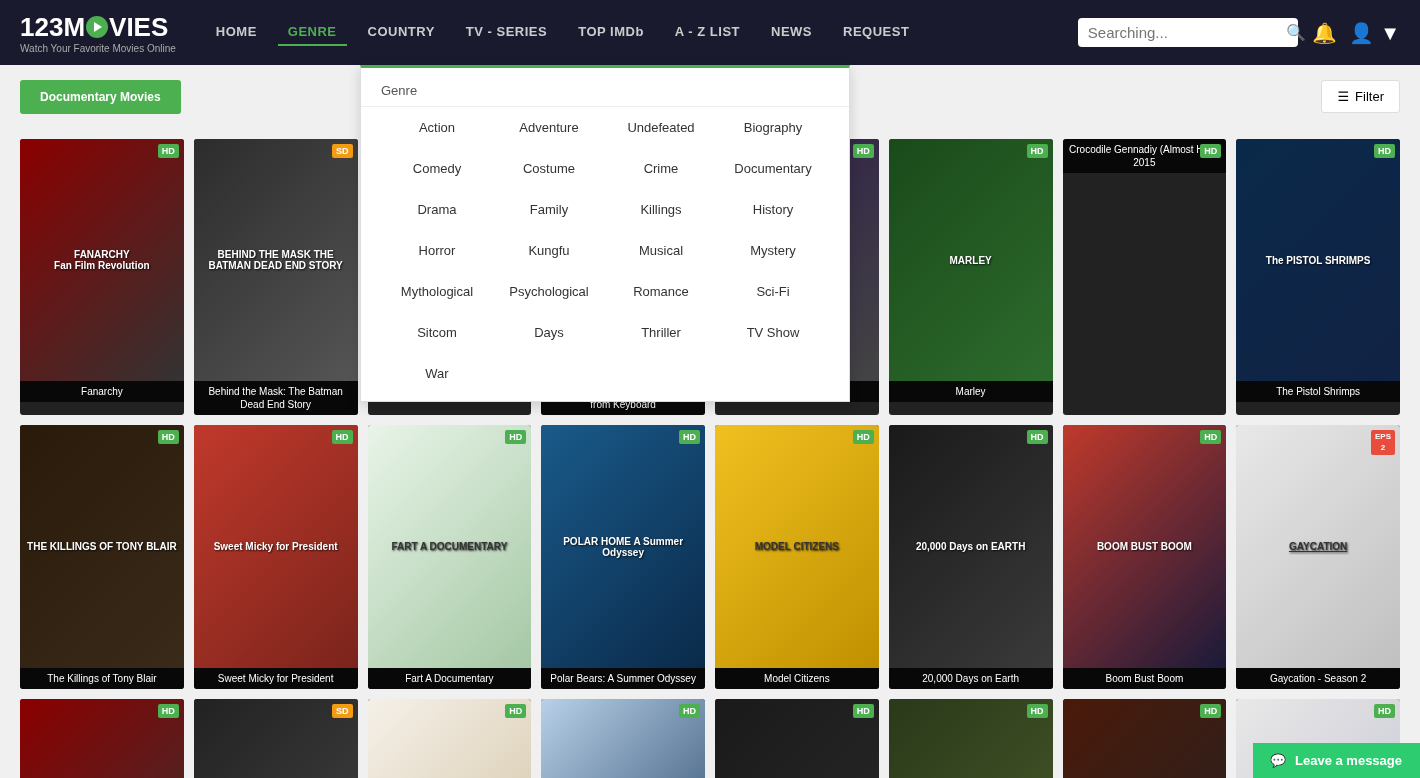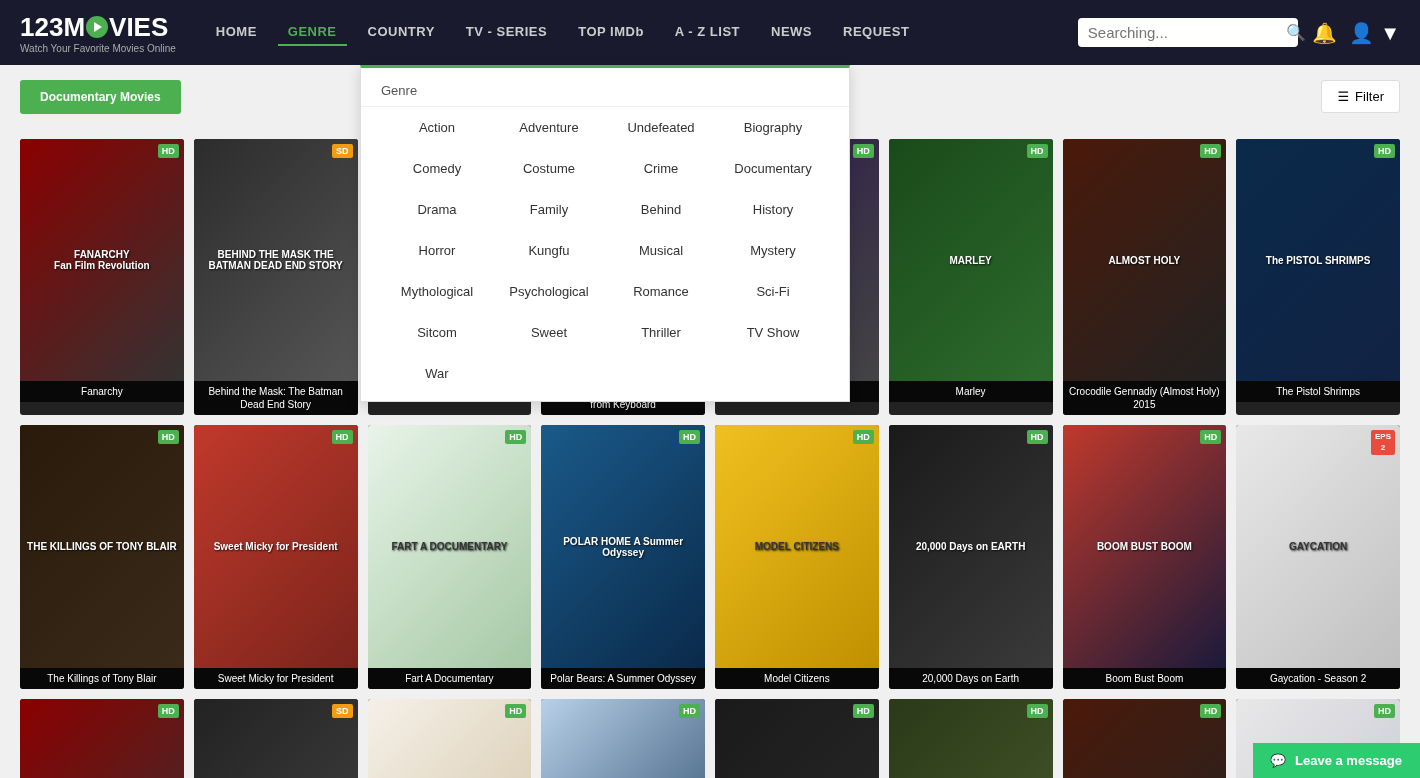--- a/index.html
+++ b/index.html
@@ -293,32 +293,32 @@
     <a class="genre-link">Action</a>
     <a class="genre-link">Adventure</a>
     <a class="genre-link">Undefeated</a>
     <a class="genre-link">Biography</a>
     <a class="genre-link">Comedy</a>
     <a class="genre-link">Costume</a>
     <a class="genre-link">Crime</a>
     <a class="genre-link">Documentary</a>
     <a class="genre-link">Drama</a>
     <a class="genre-link">Family</a>
-    <a class="genre-link">Behind</a>
+    <a class="genre-link">Killings</a>
     <a class="genre-link">History</a>
     <a class="genre-link">Horror</a>
     <a class="genre-link">Kungfu</a>
     <a class="genre-link">Musical</a>
     <a class="genre-link">Mystery</a>
     <a class="genre-link">Mythological</a>
     <a class="genre-link">Psychological</a>
     <a class="genre-link">Romance</a>
     <a class="genre-link">Sci-Fi</a>
     <a class="genre-link">Sitcom</a>
-    <a class="genre-link">Sweet</a>
+    <a class="genre-link">Days</a>
     <a class="genre-link">Thriller</a>
     <a class="genre-link">TV Show</a>
     <a class="genre-link">War</a>
   </div>
 </div>
 
 <div class="page-content">
   <button class="page-title-btn">Documentary Movies</button>
   <button class="filter-btn">
     <span>☰</span>
@@ -369,23 +369,20 @@
 
     <div class="movie-card">
       <div class="movie-poster">
           <div class="movie-poster-bg c6" style="background:linear-gradient(135deg,#1a4a1a,#2d6b2d);">MARLEY</div>
         </div>
       <div class="badge">HD</div>
       <div class="movie-title">Marley</div>
     </div>
 
     <div class="movie-card">
-      <div class="movie-poster">
-          <div class="movie-poster-bg c7">ALMOST HOLY</div>
-        </div>
       <div class="badge">HD</div>
       <div class="movie-title">Crocodile Gennadiy (Almost Holy) 2015</div>
     </div>
 
     <div class="movie-card">
       <div class="movie-poster">
           <div class="movie-poster-bg c8">The PISTOL SHRIMPS</div>
         </div>
       <div class="badge">HD</div>
       <div class="movie-title">The Pistol Shrimps</div>
@@ -438,21 +435,21 @@
     </div>
     <div class="movie-card">
       <div class="movie-poster">
           <div class="movie-poster-bg c15" style="background:linear-gradient(135deg,#c0392b,#1a1a3a);">BOOM BUST BOOM</div>
         </div>
       <div class="badge">HD</div>
       <div class="movie-title">Boom Bust Boom</div>
     </div>
     <div class="movie-card">
       <div class="movie-poster">
-          <div class="movie-poster-bg c16" style="background:linear-gradient(135deg,#e8e8e8,#c0c0c0); color:#333;">GAYCATION</div>
+          <div class="movie-poster-bg c16" style="background:linear-gradient(135deg,#e8e8e8,#c0c0c0); color:#333;text-decoration:underline;">GAYCATION</div>
         </div>
       <div class="badge eps">EPS<br>2</div>
       <div class="movie-title">Gaycation - Season 2</div>
     </div>
   </div>
 
   
   <div class="movies-grid" style="margin-top:10px;">
     <div class="movie-card">
       <div class="movie-poster">

